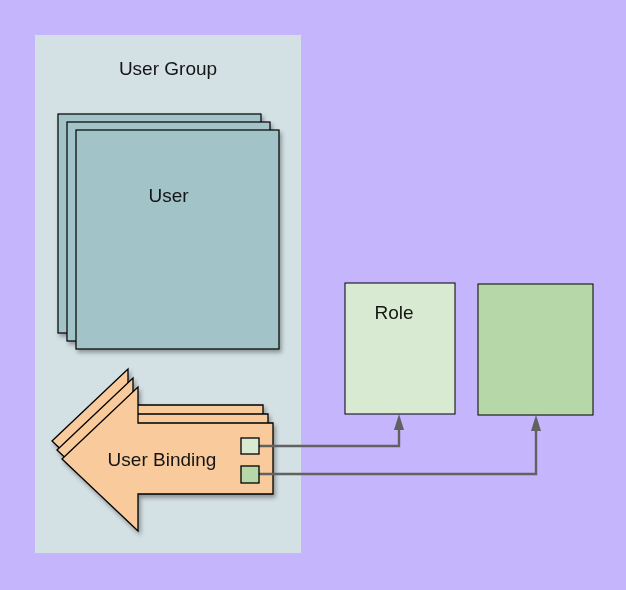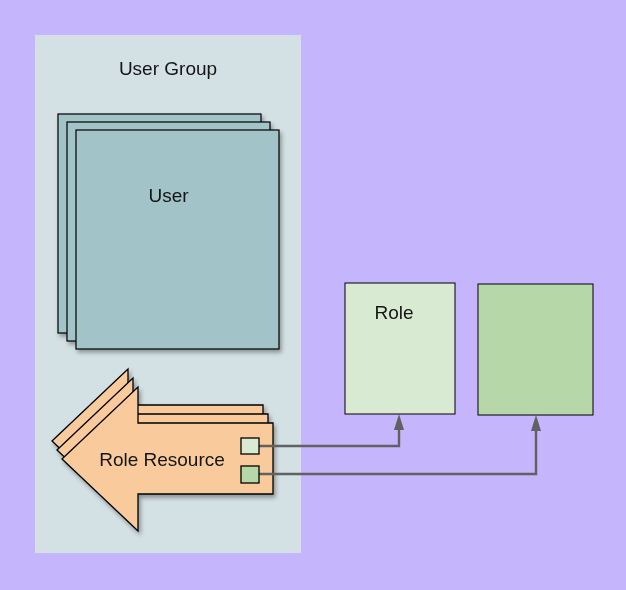--- a/index.html
+++ b/index.html
@@ -81,18 +81,18 @@
 
     <rect x="345" y="283" width="110" height="131" stroke="#000" stroke-width="1" fill="#d9ead3"></rect>
 
     <rect x="478" y="284" width="115" height="131" stroke="#000" stroke-width="1" fill="#b6d7a8"></rect>
   </svg>
 
   <div class="label center usergroup-label">User Group</div>
 
   <div class="label center user-label">User</div>
 
-  <div class="label center rolebinding-label">Role Resource</div>
+  <div class="label center rolebinding-label">User Binding</div>
 
   <div class="label center role-label">Role</div>
 
 
 </div>
 
 </body></html>

